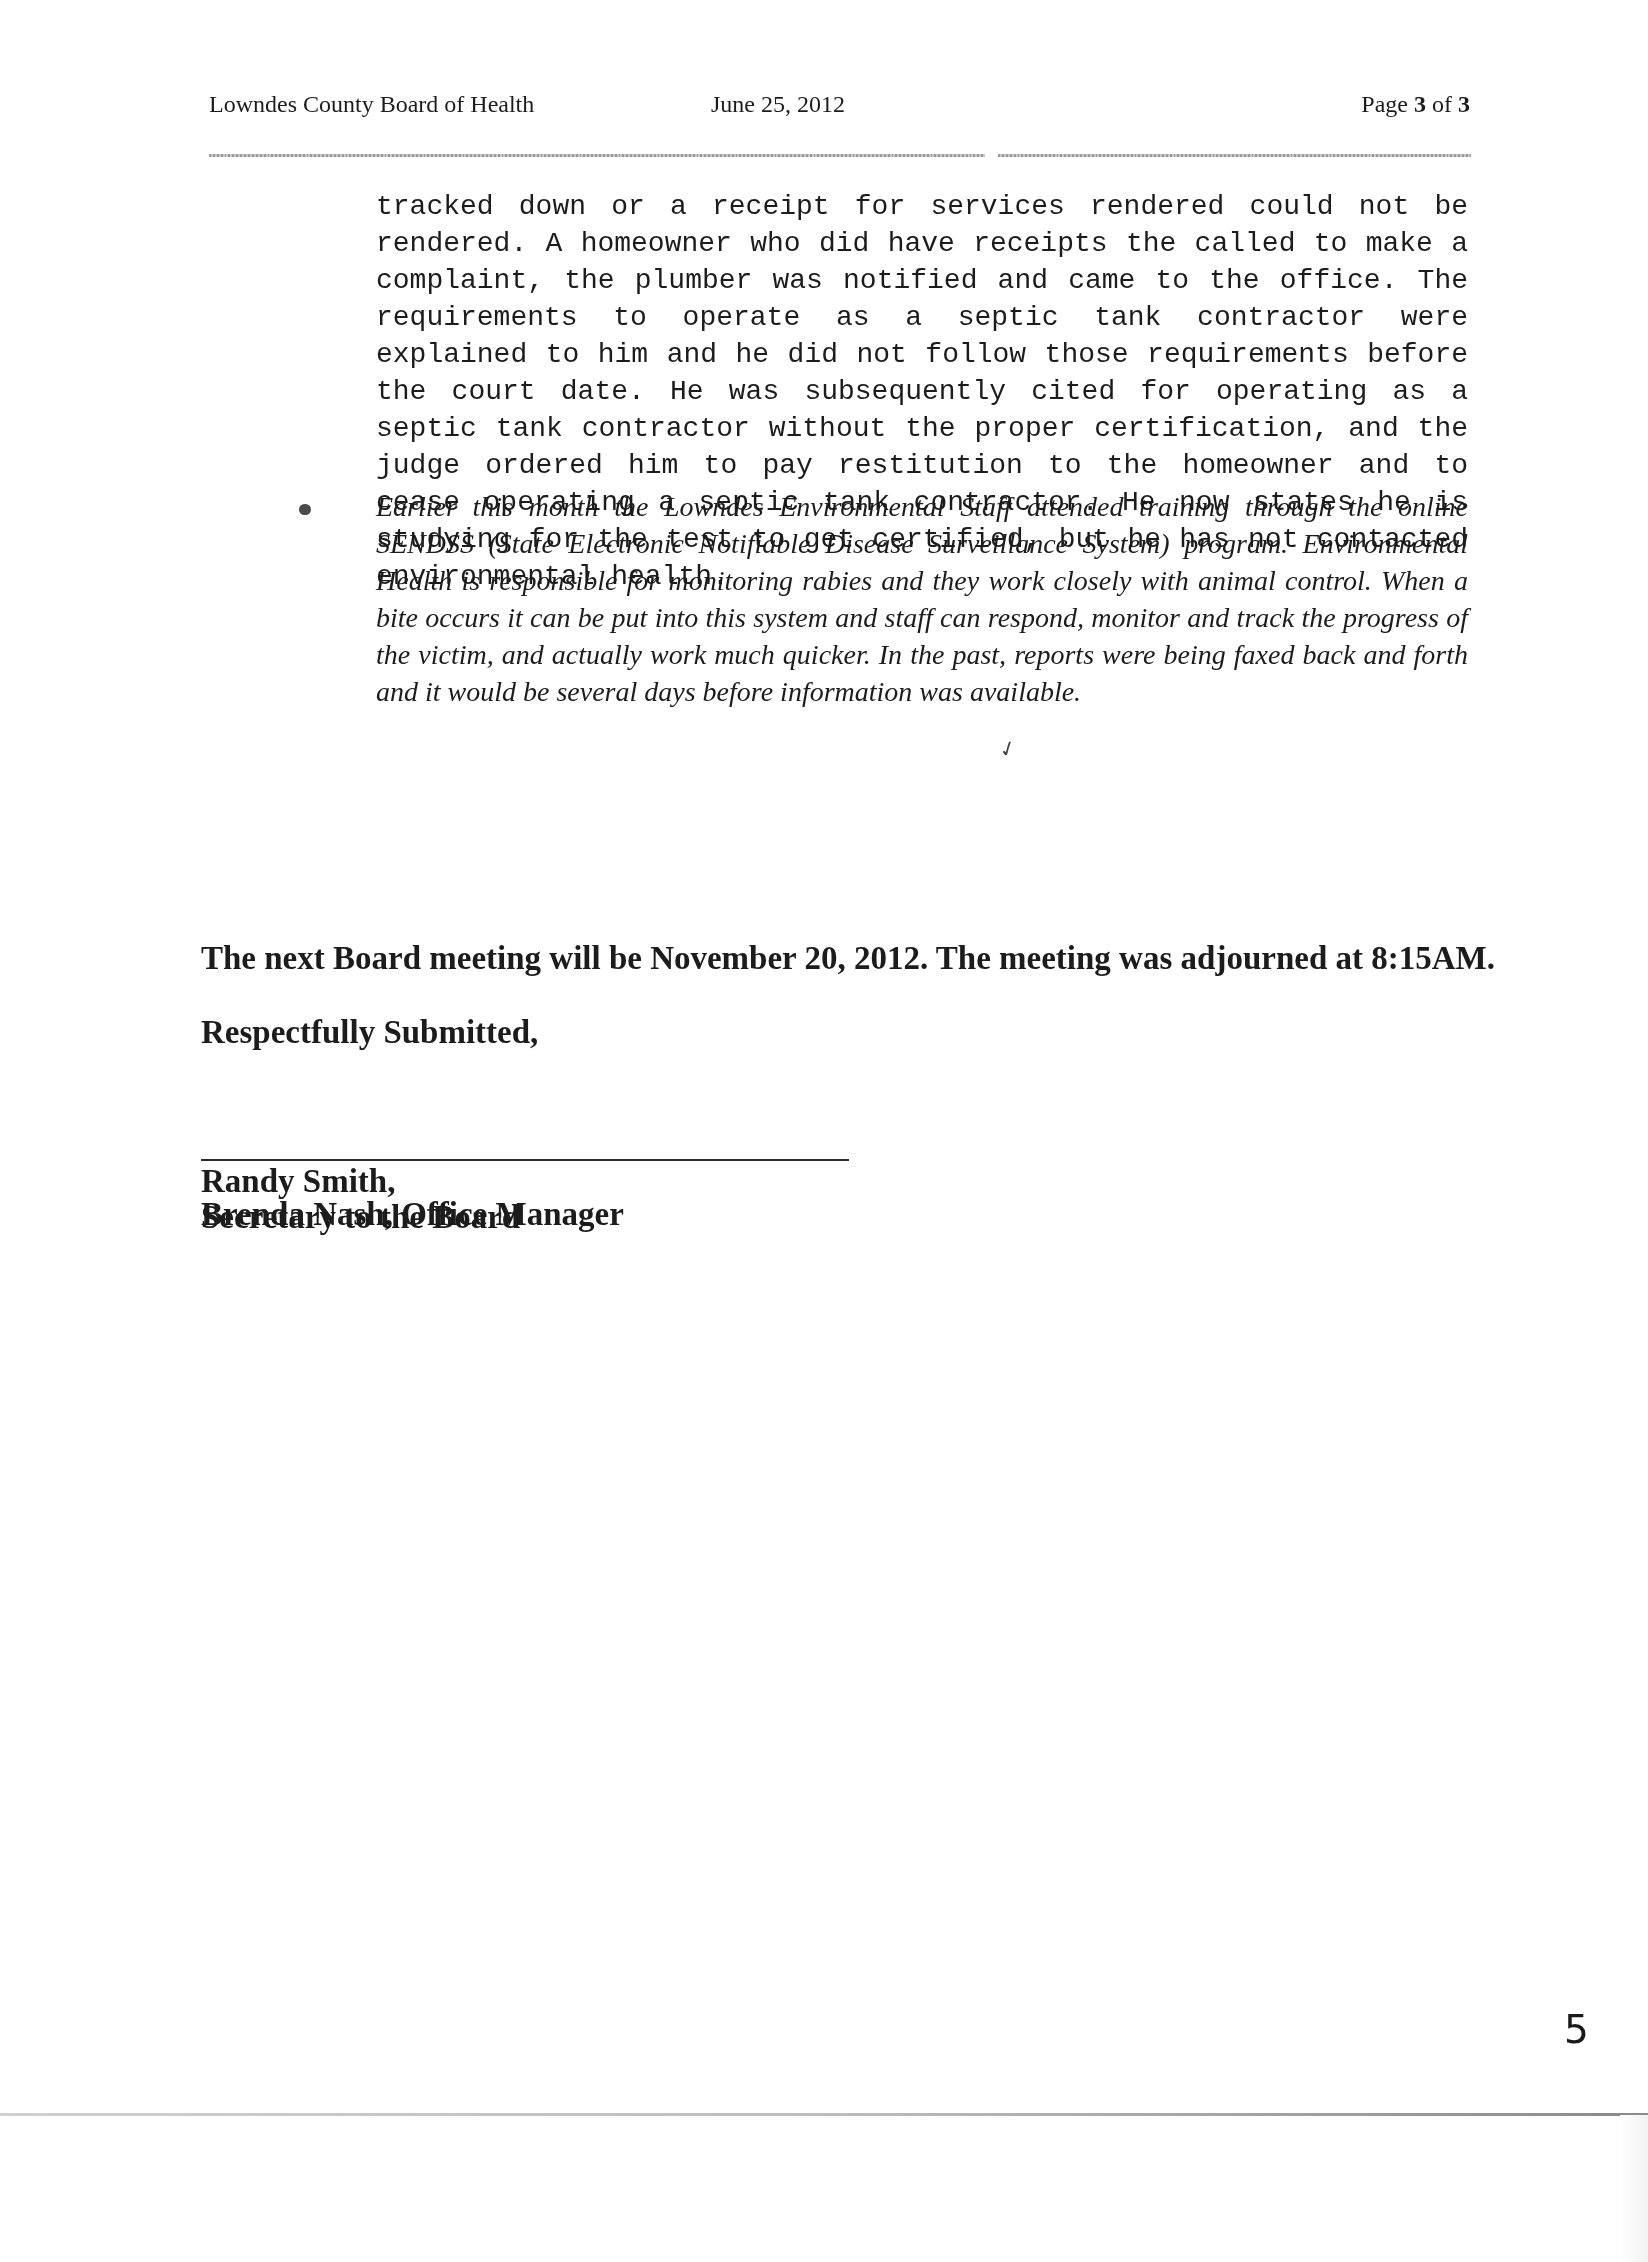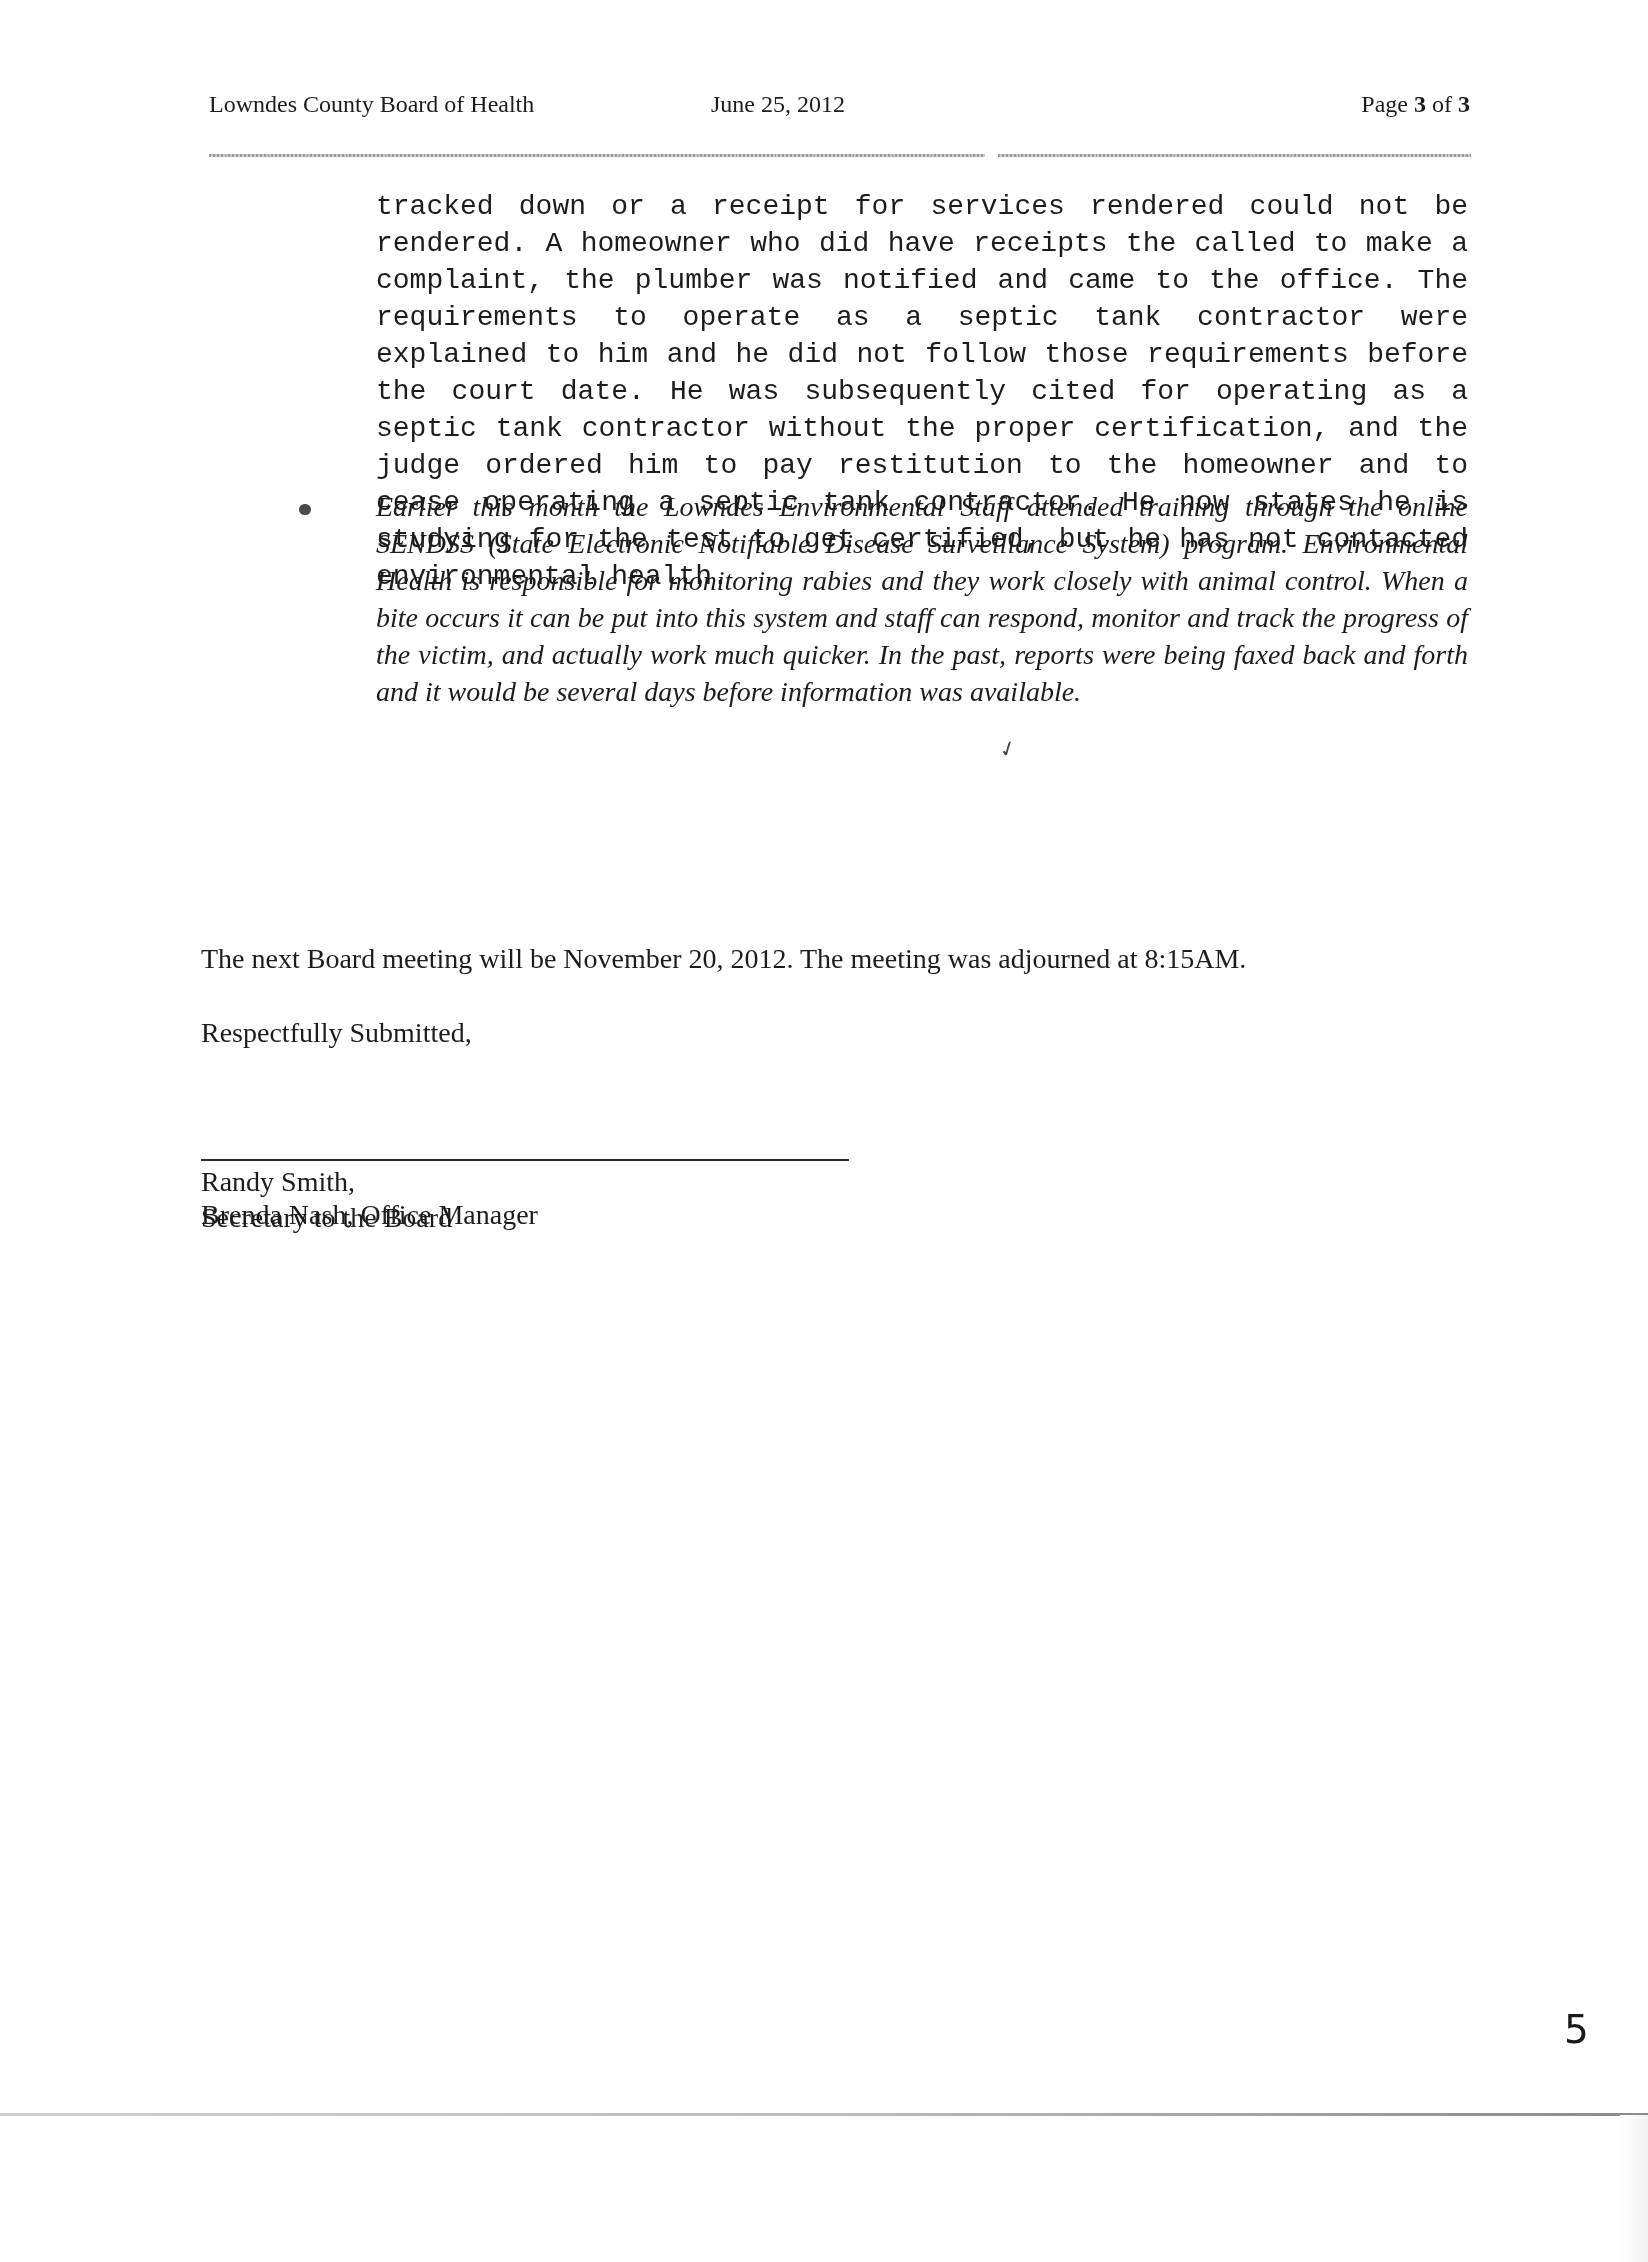--- a/index.html
+++ b/index.html
@@ -16,21 +16,21 @@
   .hr { position: absolute; top: 154px; height: 2.9px;
         background: repeating-linear-gradient(90deg,#9a9a9a 0 1.9px,#c8c8c8 1.9px 3.9px); }
   .hr.a { left: 209px; width: 776px; }
   .hr.b { left: 998px; width: 473px; }
   .body { position: absolute; left: 376px; width: 1092px; font-size: 28px; line-height: 37px; font-family: Liberation Mono, monospace; }
   .para { text-align: justify; text-align-last: left; margin: 0; }
   .bullets { position: absolute; left: 376px; width: 1092px; top: 488px; margin: 0; padding: 0; list-style: none;
              font-size: 28px; line-height: 37px; font-style: italic; }
   .bullets li { position: relative; text-align: justify; margin: 0; }
   .bullets li .dot { position: absolute; left: -77px; top: 15.5px; width: 11.6px; height: 11.6px; border-radius: 50%; background: #4a4a4a; }
-  .closing { position: absolute; left: 201px; font-size: 28px; line-height: 37px; }
+  .closing { position: absolute; left: 201px; font-size: 33px; line-height: 37px; font-weight: bold; }
   .sig-line { position: absolute; left: 201px; top: 1159px; width: 648px; height: 1.9px; background: #2a2a2a; }
   .stamp { position: absolute; left: 1564px; top: 2007px; font-family: "DejaVu Sans", sans-serif; font-size: 39px; color: #1a1a1a; }
   .scan-edge { position: absolute; left: 0; top: 2113px; width: 1649px; height: 2.9px;
                background: linear-gradient(90deg,#d0d0d0,#bdbdbd 50%,#8a8a8a); }
   .right-shadow { position: absolute; right: 0; top: 2115px; width: 29px; height: 147px; background: linear-gradient(90deg,#fff,#f2f2f2); }
   .tick { position: absolute; left: 999px; top: 736px; font-size: 21.3px; color: #444; transform: rotate(-20deg); }
 </style>
 </head>
 <body>
 

